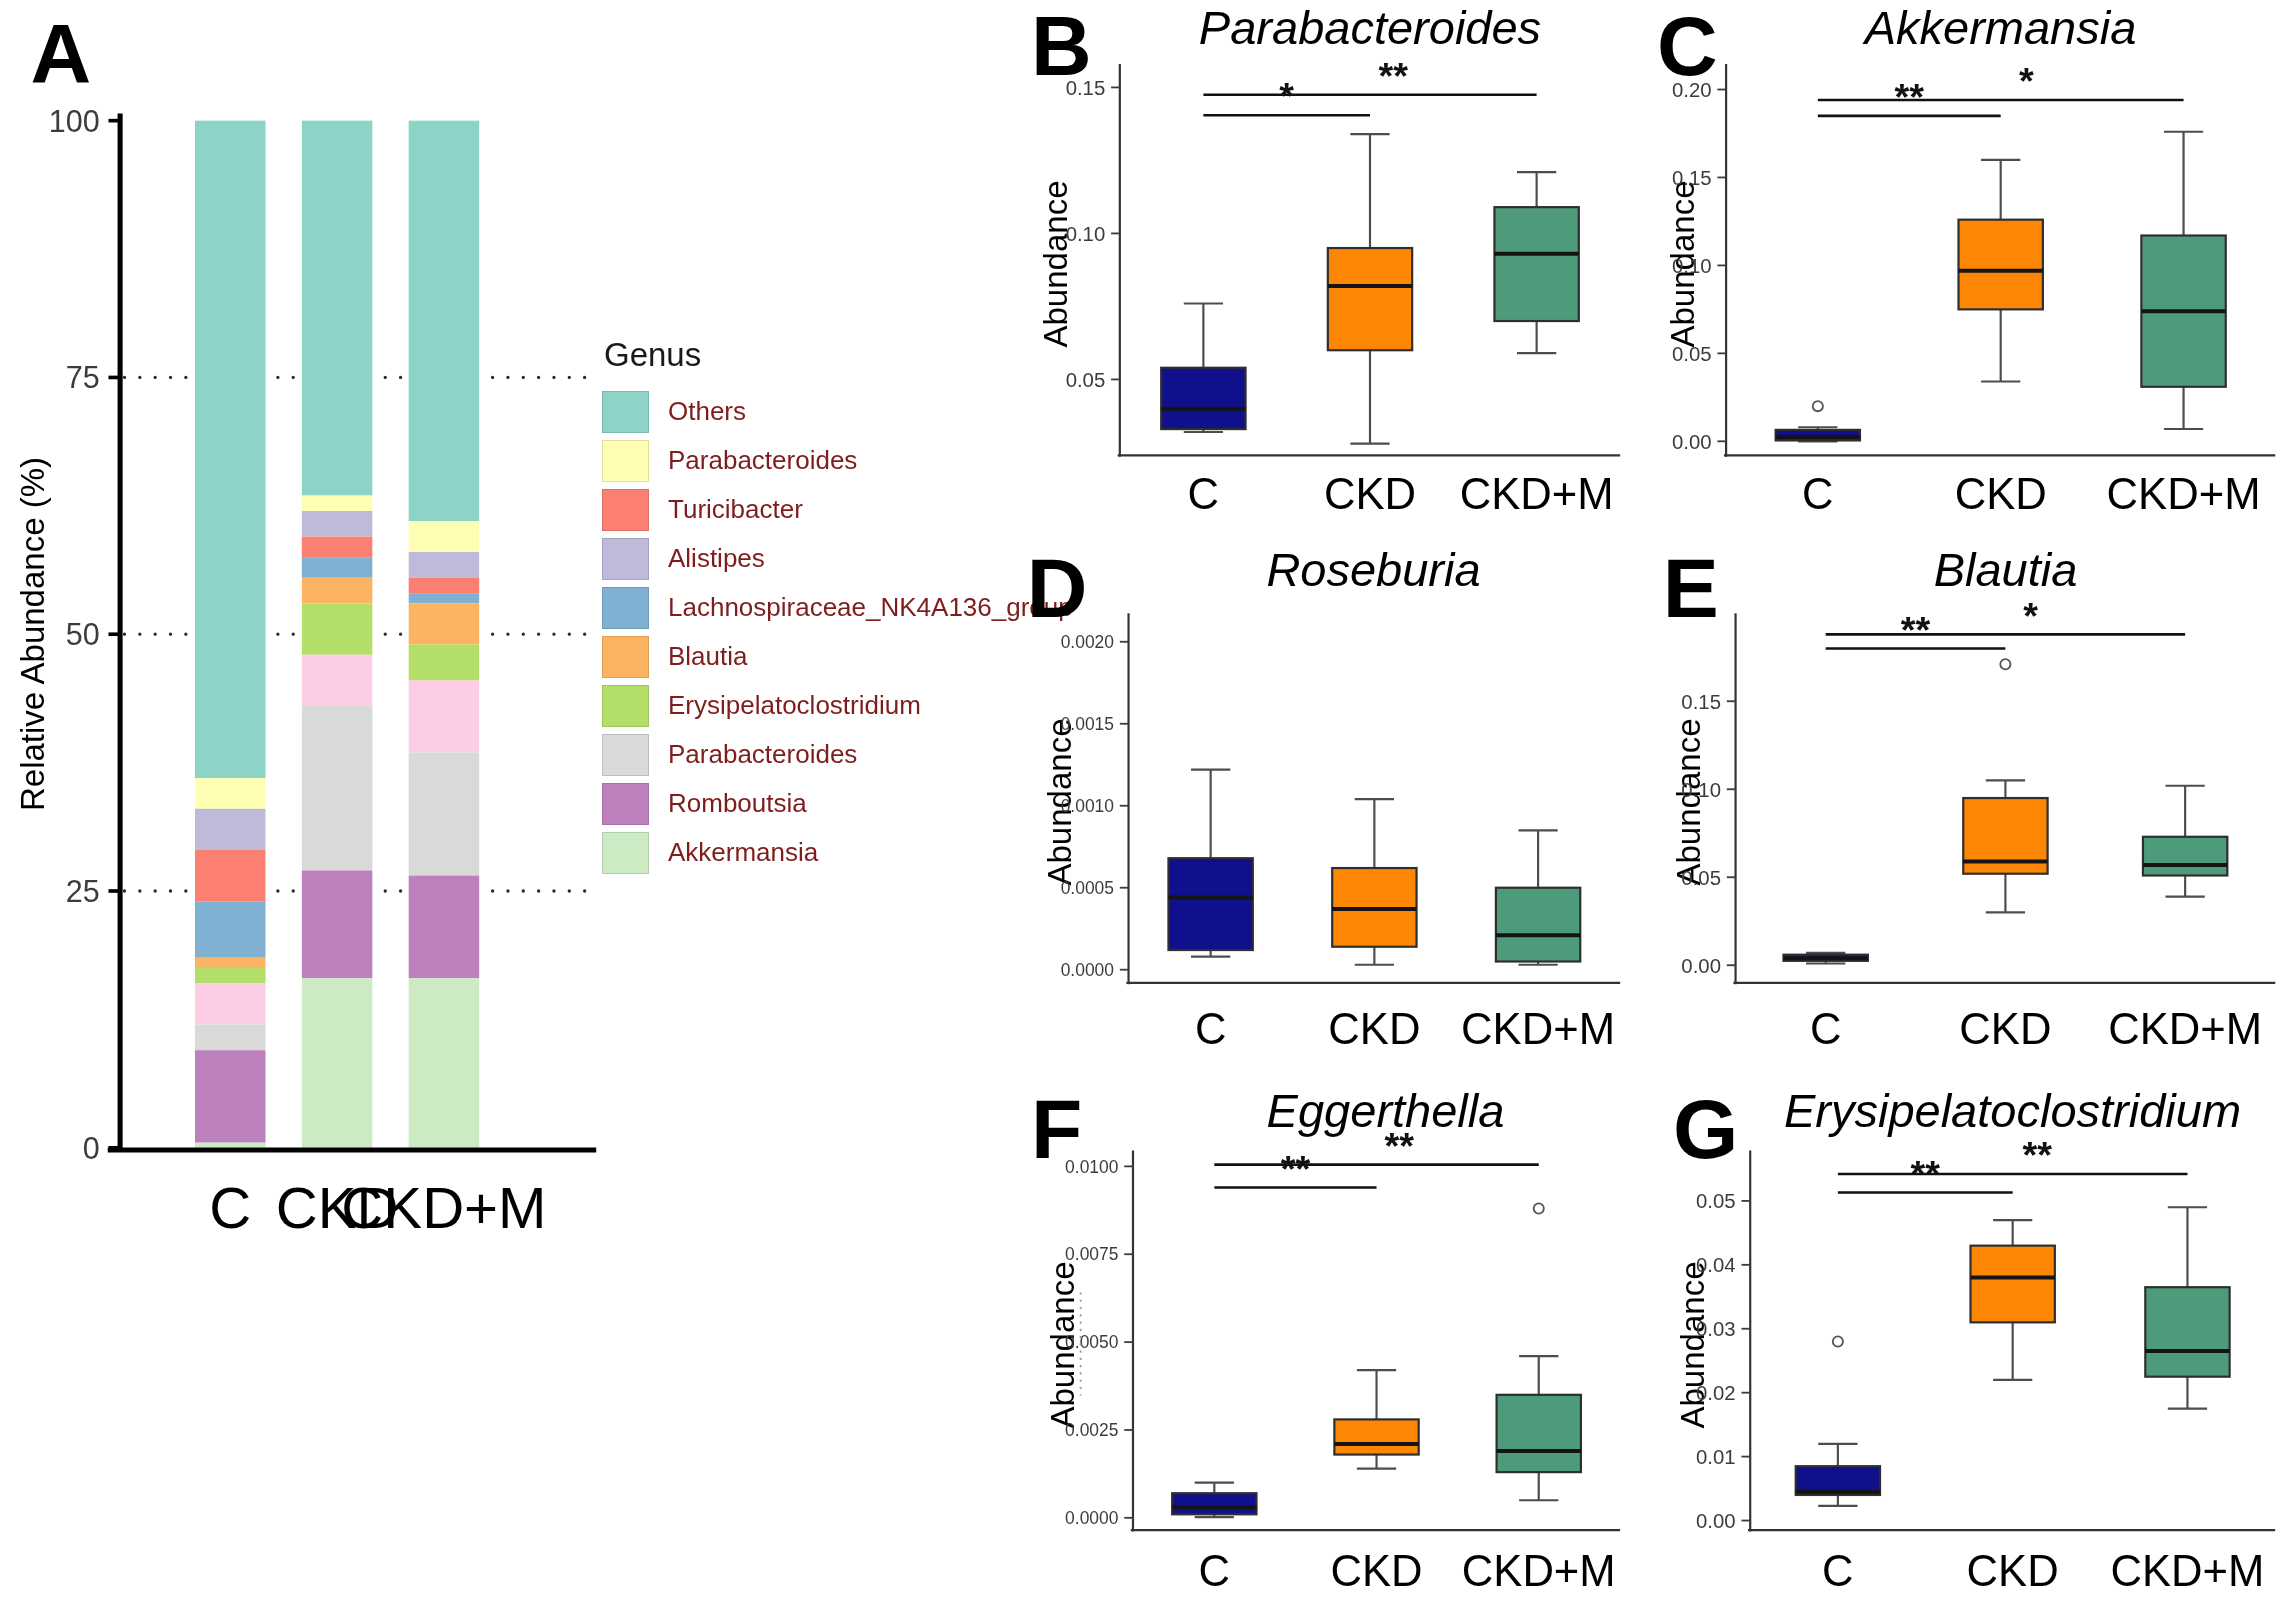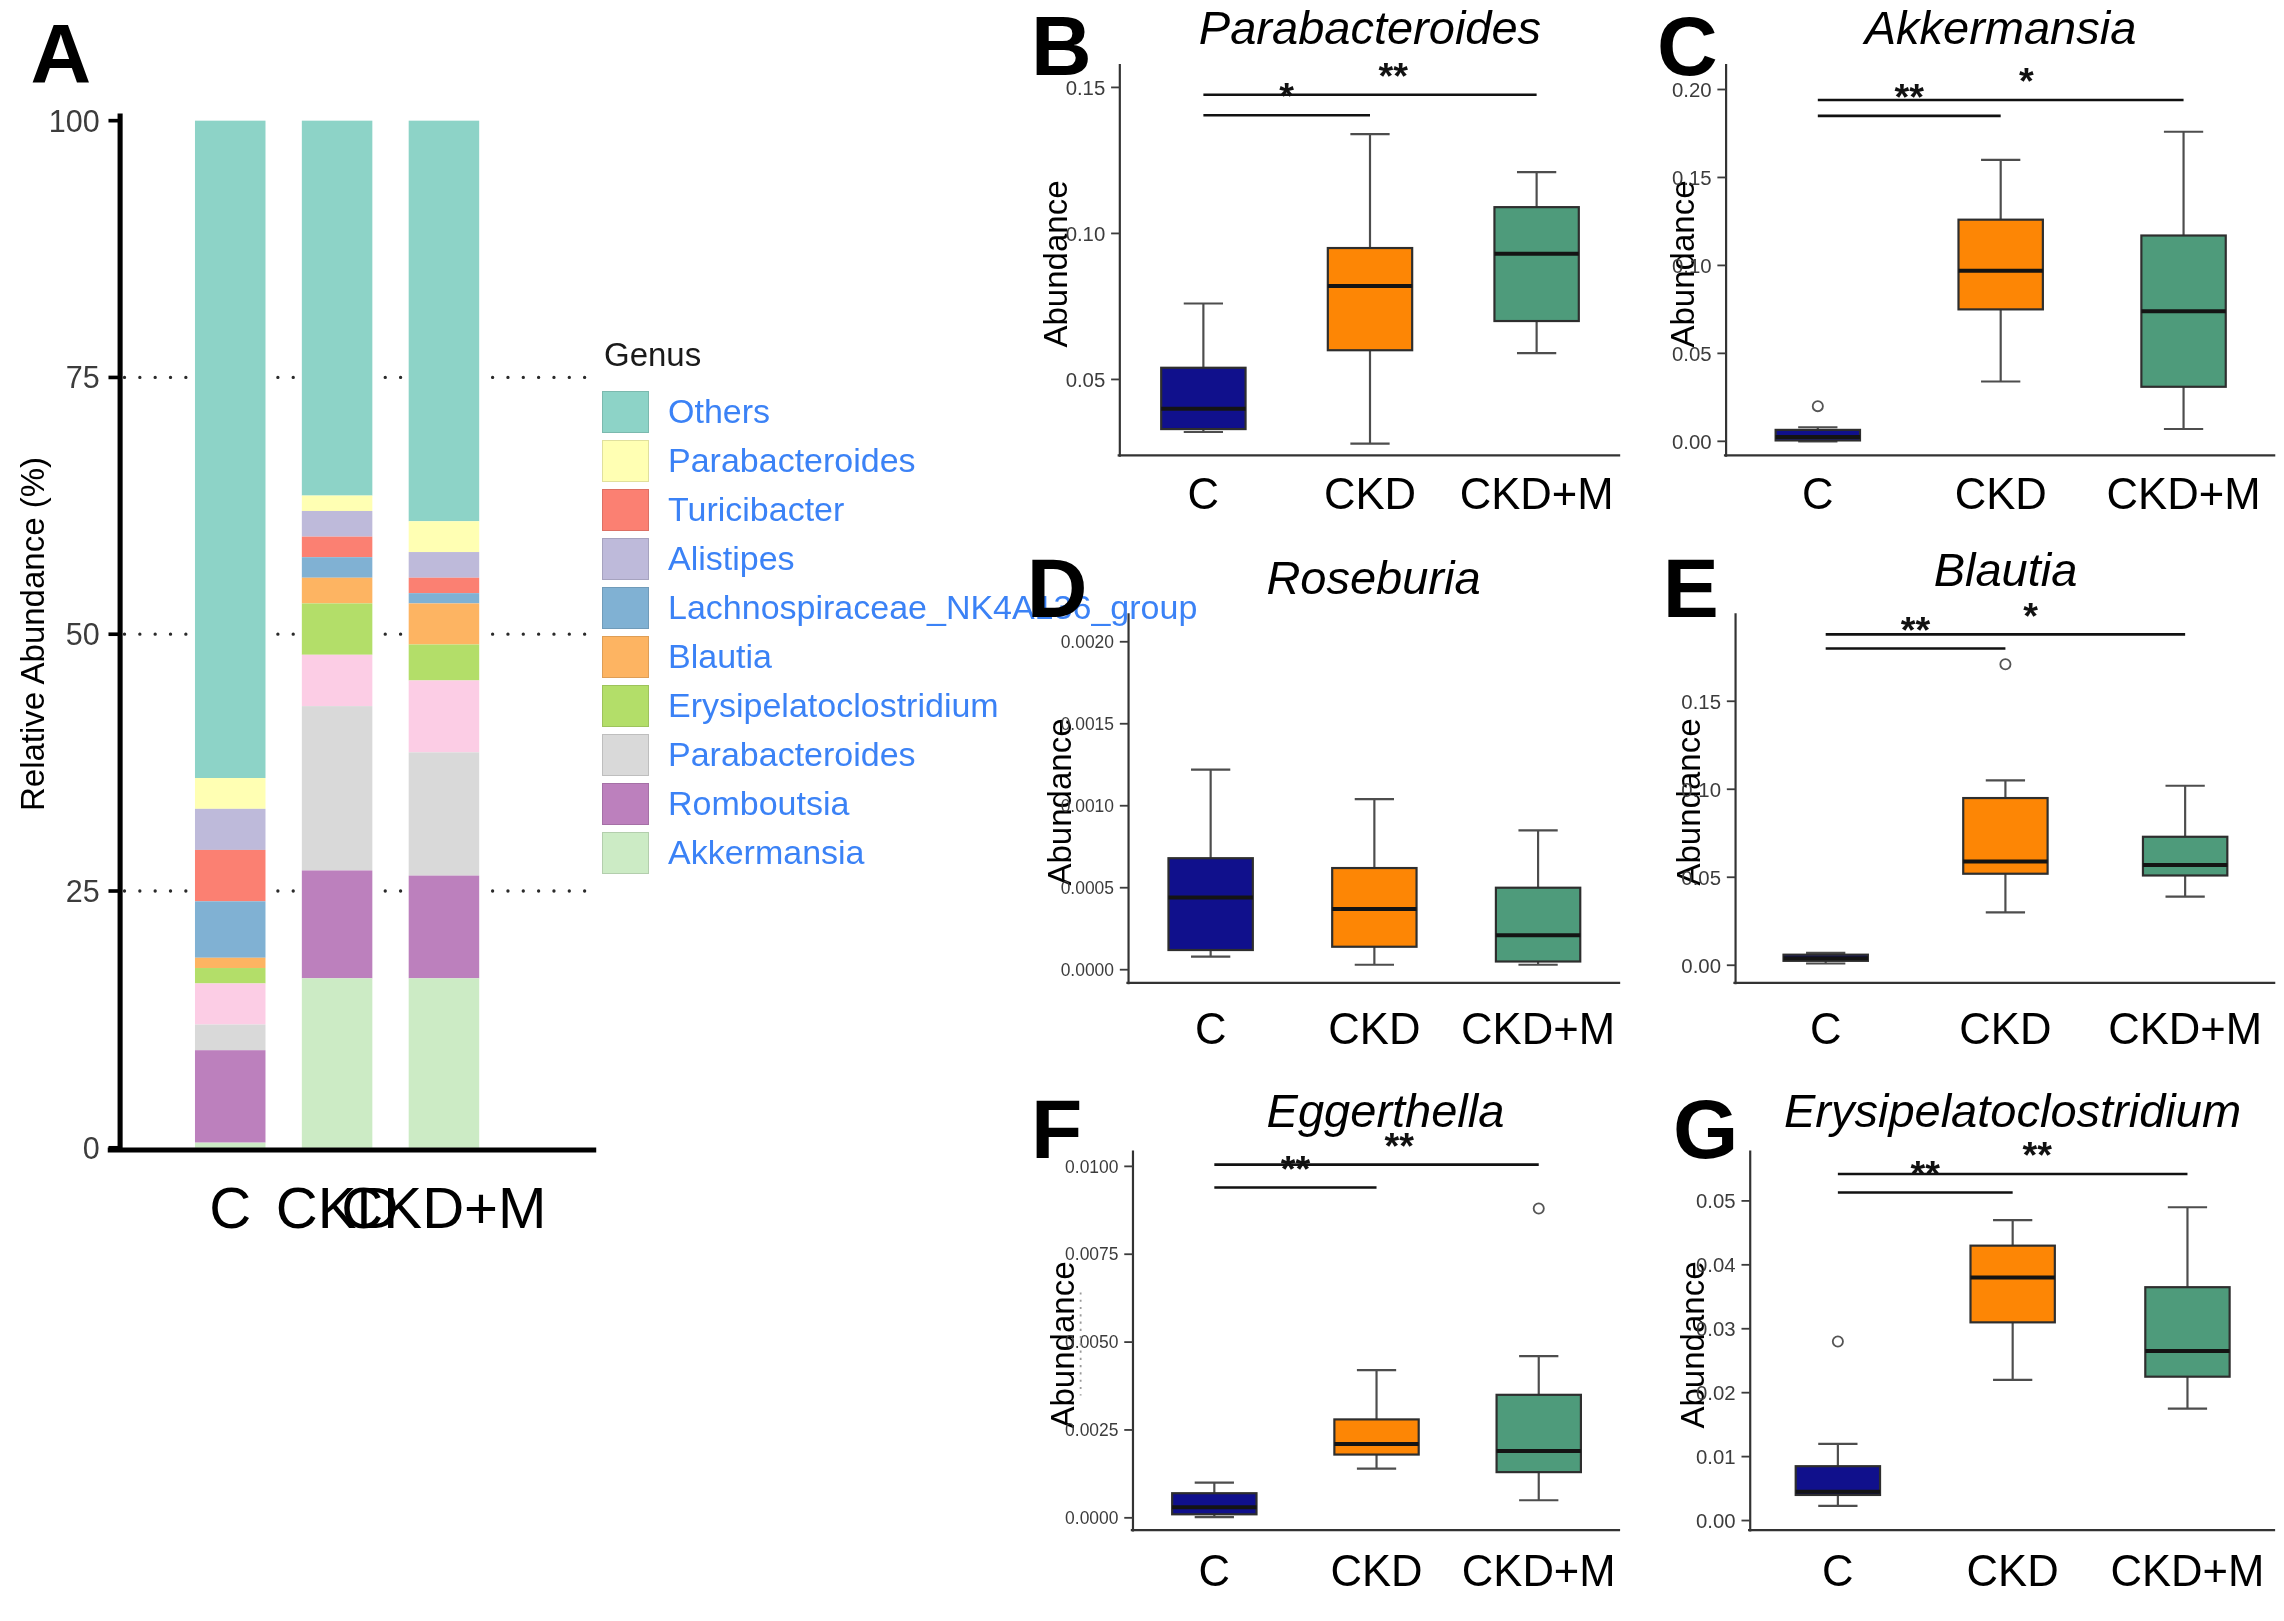--- a/index.html
+++ b/index.html
@@ -11,21 +11,21 @@
   .chart-title{position:absolute;top:1.5px;text-align:center;font-size:47px;font-style:italic;
                color:#000;white-space:nowrap;line-height:1.1;}
   .ylab{position:absolute;font-size:33px;color:#000;white-space:nowrap;
         transform:translate(-50%,-50%) rotate(-90deg);}
   .ylab-a{font-size:33px;}
   .legend{position:absolute;left:602px;top:336px;width:451px;}
   .legend-title{font-size:33px;color:#1a1a1a;margin:0 0 13px 2px;}
   .legend-row{display:flex;align-items:center;height:49px;}
   .legend-swatch{width:47px;height:42px;flex:0 0 47px;margin-right:19px;
                  border:0.7px solid rgba(0,0,0,0.12);box-sizing:border-box;}
-  .legend-label{font-size:34px;color:#3b82f6;white-space:nowrap;}
+  .legend-label{font-size:26px;color:#7f1d1d;white-space:nowrap;}
 </style>
 </head>
 <body>
 
 <div class="figure">
 
   <section class="panel" id="panel-A" style="left:0;top:0;width:1018px;height:1621px;">
     <div class="letter" style="left:30.5px;top:11.6px;">A</div>
     <div class="ylab ylab-a" style="left:33px;top:634px;">Relative Abundance (%)</div>
     <svg class="chart" width="1018" height="1621" viewBox="0 0 1400 2230" font-family="&quot;Liberation Sans&quot;, sans-serif">
@@ -228,21 +228,21 @@
         <line x1="221.085" y1="137.48505747126433" x2="723.915" y2="137.48505747126433" stroke="#111" stroke-width="3.5"></line>
         <text x="507.69809999999995" y="129.48505747126433" text-anchor="middle" font-size="52" font-weight="700" fill="#111">*</text>
         <text x="221.085" y="700" text-anchor="middle" font-size="60" fill="#000">C</text>
         <text x="472.5" y="700" text-anchor="middle" font-size="60" fill="#000">CKD</text>
         <text x="723.915" y="700" text-anchor="middle" font-size="60" fill="#000">CKD+M</text>
       </svg>
   </section>
 
   <section class="panel" id="panel-D" style="left:1018px;top:542px;width:640px;height:542px;">
     <div class="letter" style="left:8.7px;top:4.4px;">D</div>
-    <div class="chart-title" style="left:110px;width:491px;margin-top:8px;">Roseburia</div>
+    <div class="chart-title" style="left:110px;width:491px;">Roseburia</div>
     <div class="ylab" style="left:42px;top:260px;">Abundance</div>
     <svg class="chart" width="640" height="542" viewBox="0 0 880 745" font-family="&quot;Liberation Sans&quot;, sans-serif">
         <line x1="152" y1="98" x2="152" y2="608" stroke="#333333" stroke-width="3"></line>
         <line x1="149" y1="606" x2="828" y2="606" stroke="#333333" stroke-width="3"></line>
         <line x1="140" y1="587.9636363636363" x2="152" y2="587.9636363636363" stroke="#3C3C3C" stroke-width="2.5"></line>
         <text x="132" y="596.6036363636363" text-anchor="end" font-size="24" fill="#3C3C3C">0.0000</text>
         <line x1="140" y1="475.23636363636365" x2="152" y2="475.23636363636365" stroke="#3C3C3C" stroke-width="2.5"></line>
         <text x="132" y="483.87636363636364" text-anchor="end" font-size="24" fill="#3C3C3C">0.0005</text>
         <line x1="140" y1="362.5090909090909" x2="152" y2="362.5090909090909" stroke="#3C3C3C" stroke-width="2.5"></line>
         <text x="132" y="371.1490909090909" text-anchor="end" font-size="24" fill="#3C3C3C">0.0010</text>

